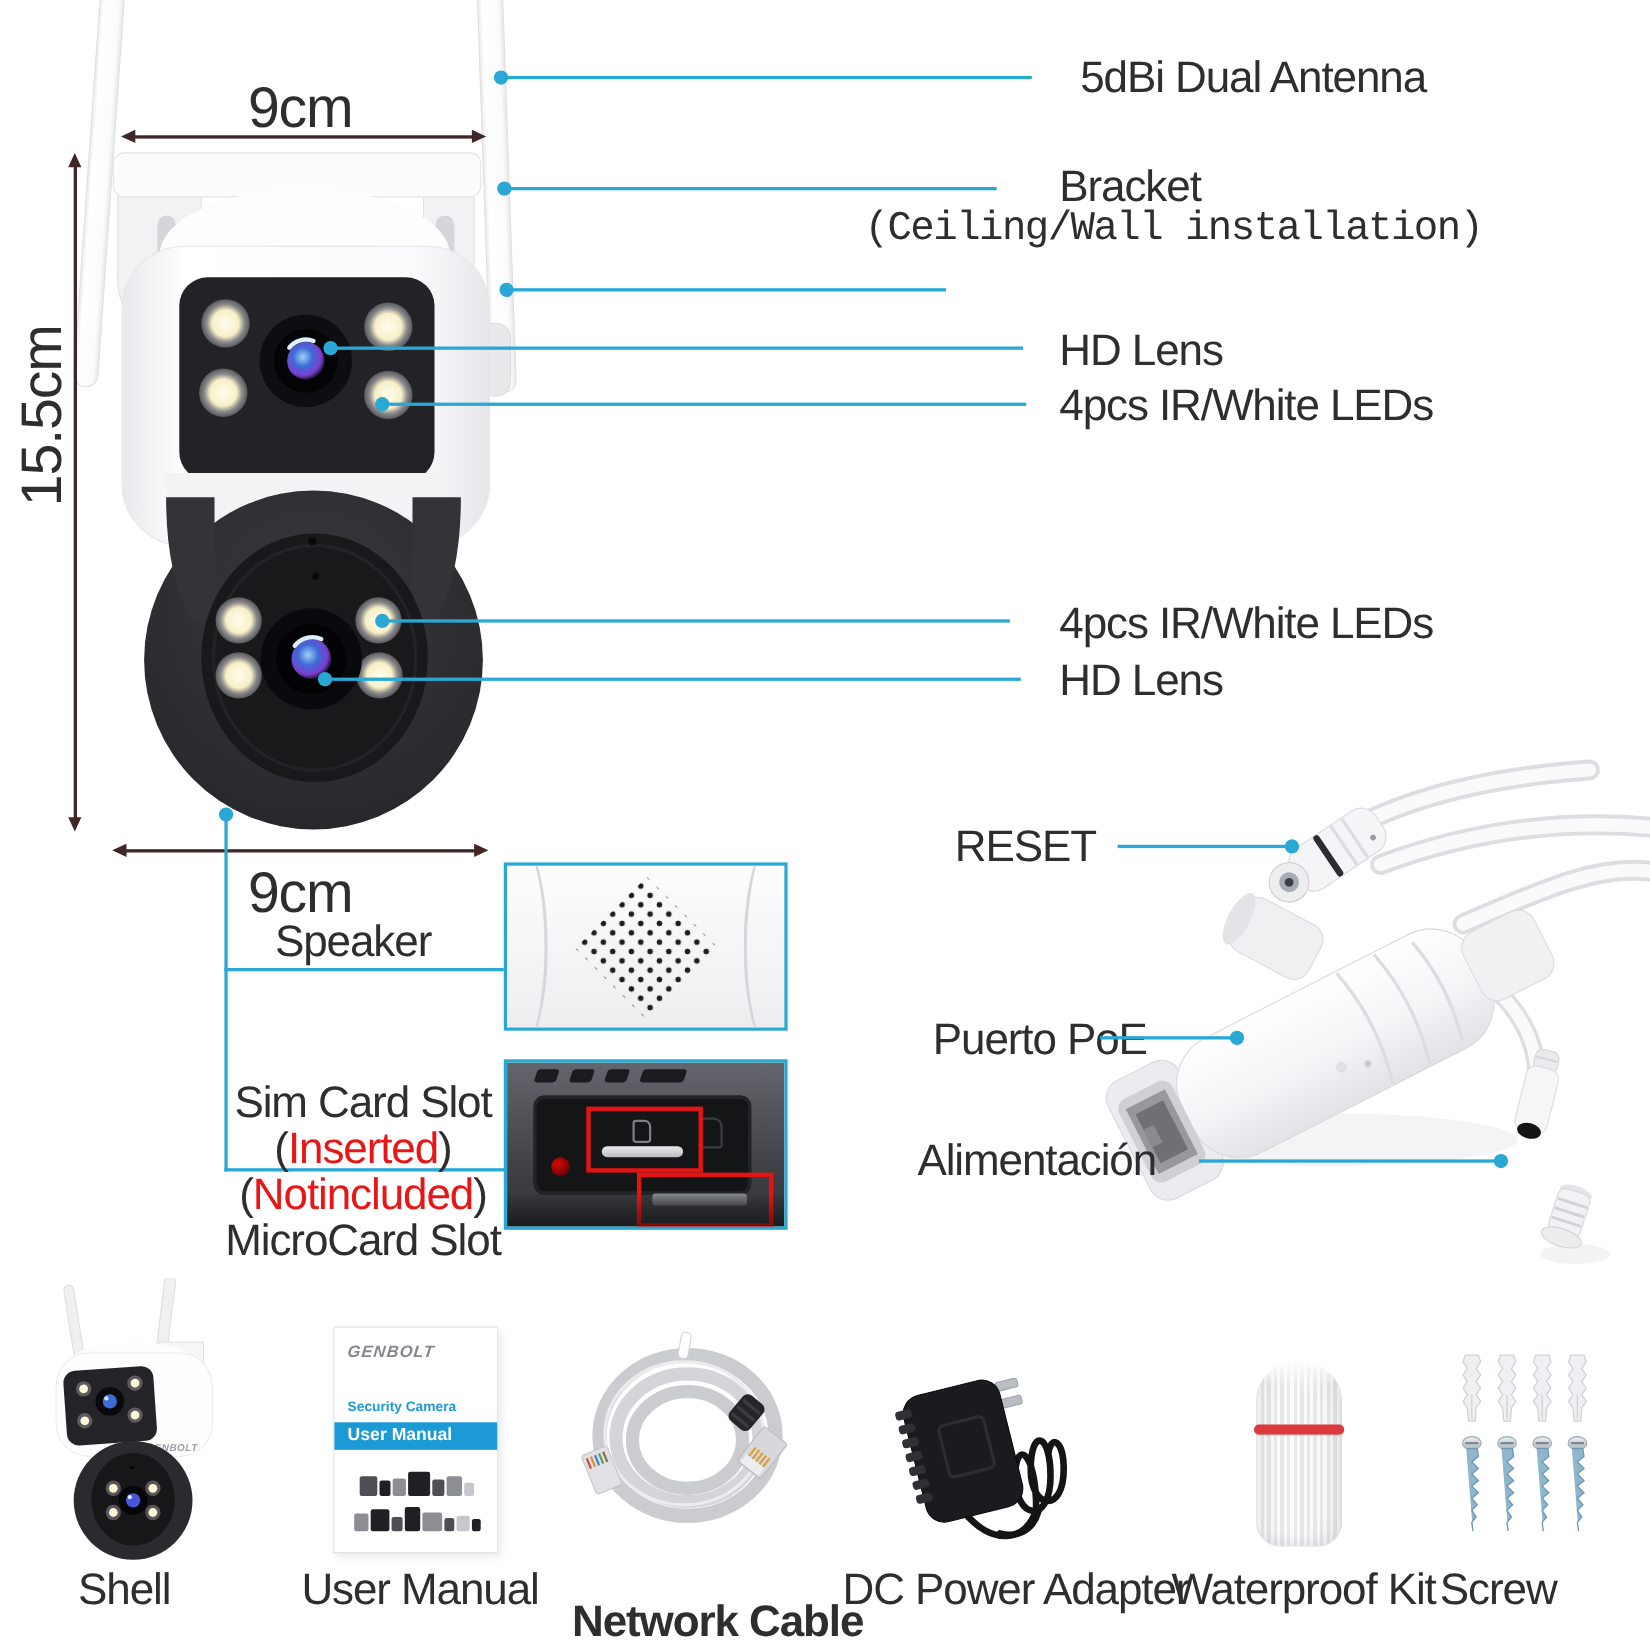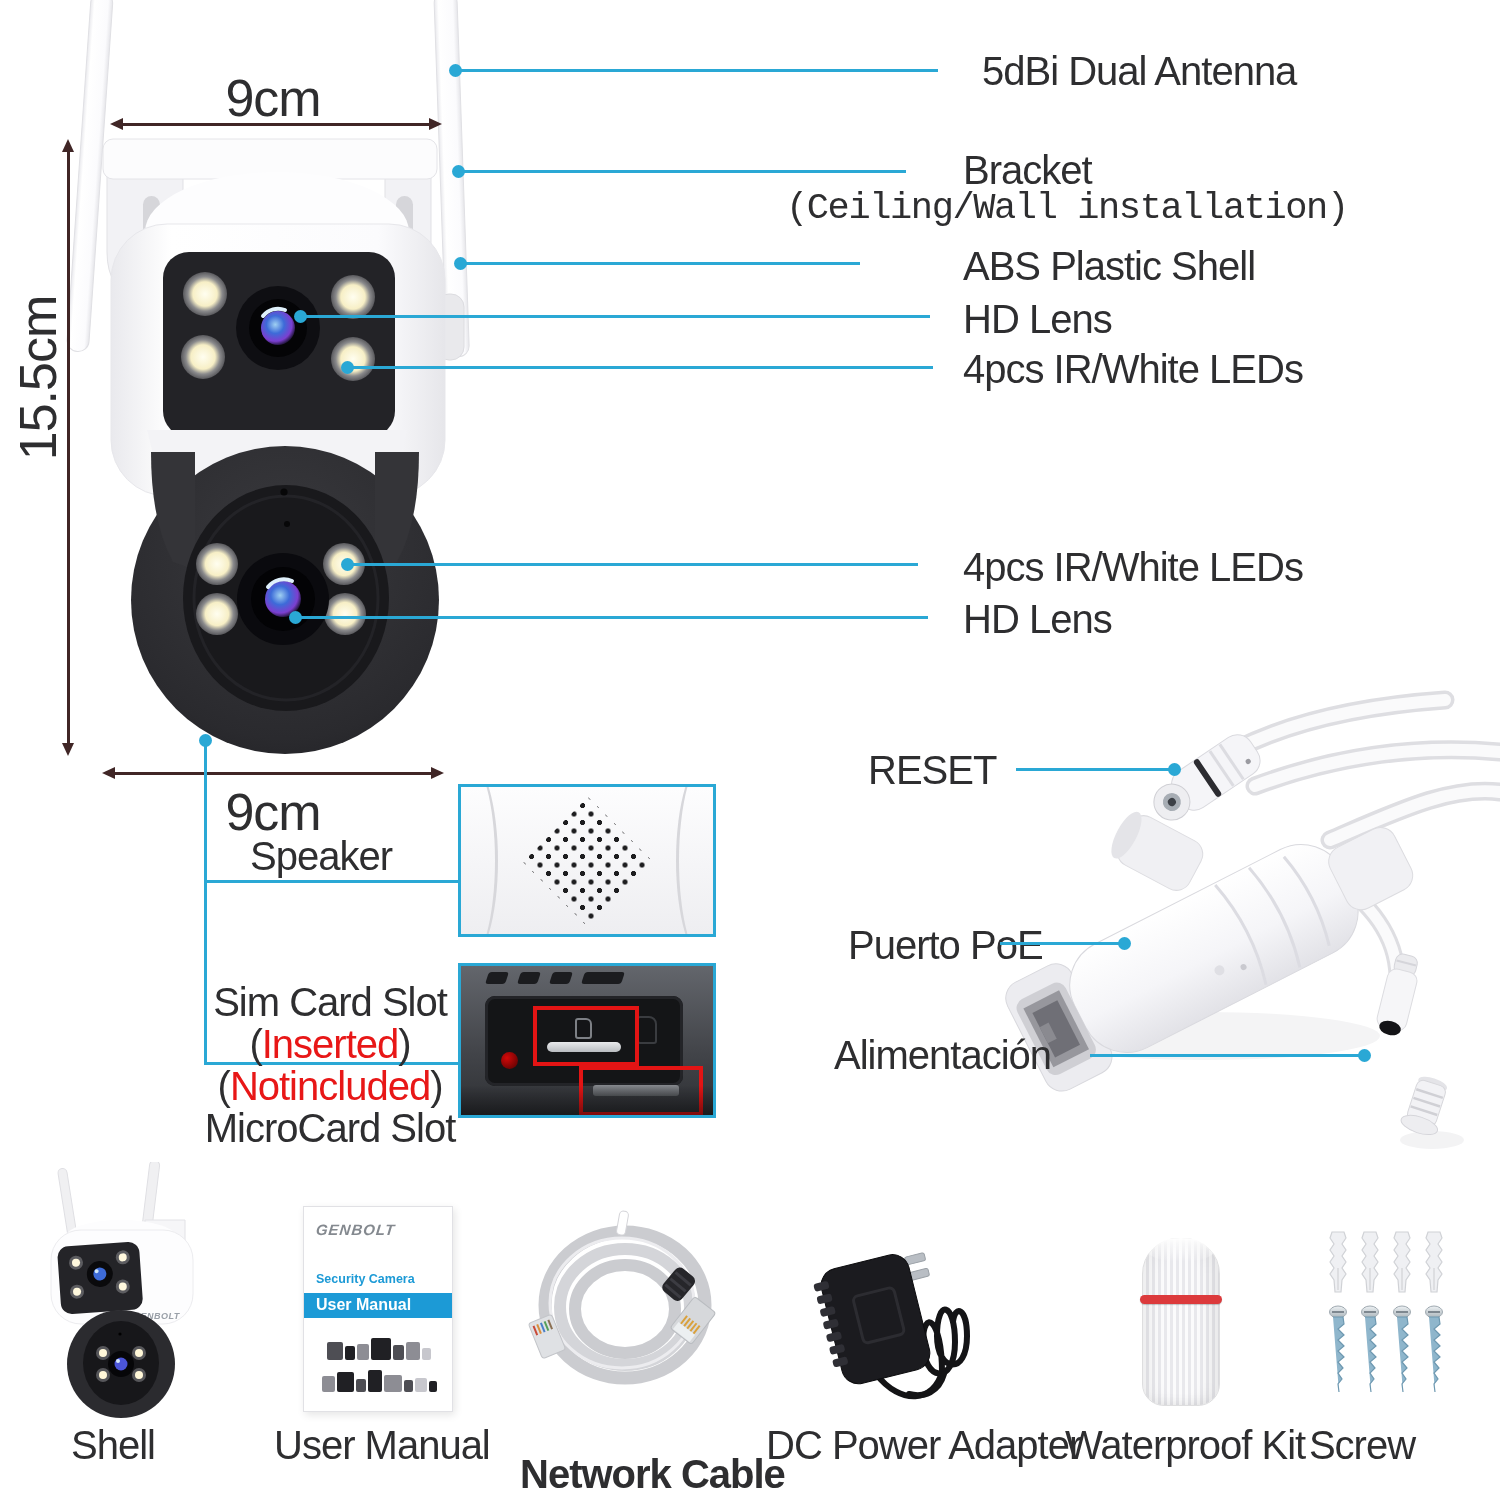--- a/index.html
+++ b/index.html
@@ -179,21 +179,20 @@
   <div class="cdot" style="left:341px;top:361px;"></div>
 
   <div class="cline" style="left:353px;top:563px;width:565px;"></div>
   <div class="cdot" style="left:341px;top:558px;"></div>
   <div class="cline" style="left:301px;top:616px;width:627px;"></div>
   <div class="cdot" style="left:289px;top:611px;"></div>
 
   <div class="lbl" style="left:963px;top:50px;margin-left:19px;">5dBi Dual Antenna</div>
   <div class="lbl" style="left:963px;top:149px;">Bracket</div>
   <div class="lbl sm" style="left:786px;top:189px;">(Ceiling/Wall installation)</div>
-  <div class="lbl" style="left:963px;top:245px;">ABS Plastic Shell</div>
   <div class="lbl" style="left:963px;top:298px;">HD Lens</div>
   <div class="lbl" style="left:963px;top:348px;">4pcs IR/White LEDs</div>
   <div class="lbl" style="left:963px;top:546px;">4pcs IR/White LEDs</div>
   <div class="lbl" style="left:963px;top:598px;">HD Lens</div>
 
   <div class="cdot" style="left:199px;top:734px;"></div>
   <div class="cvline" style="left:204px;top:741px;height:324px;"></div>
   <div class="cline" style="left:204px;top:880px;width:256px;"></div>
   <div class="cline" style="left:204px;top:1062px;width:256px;"></div>
 

